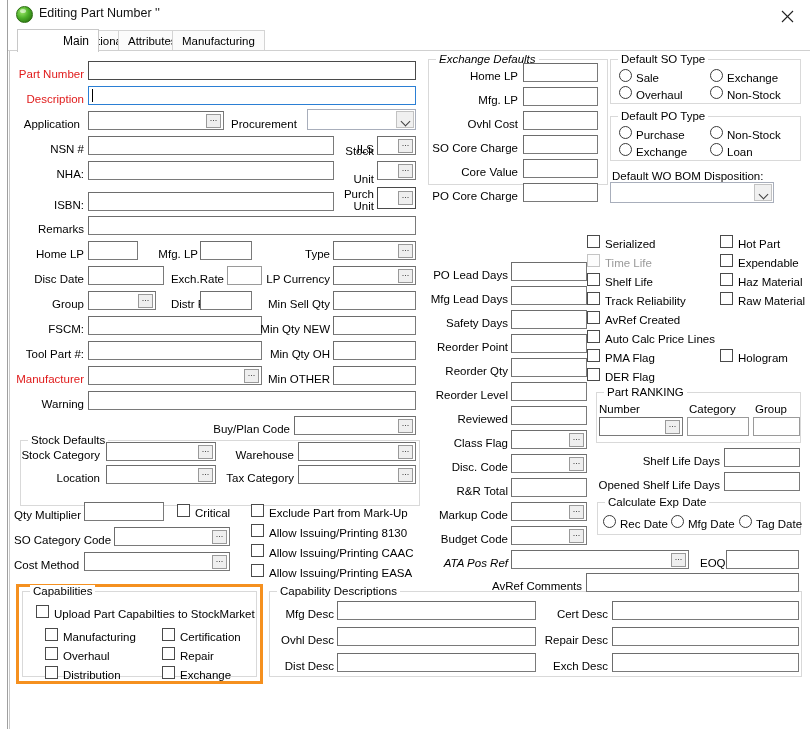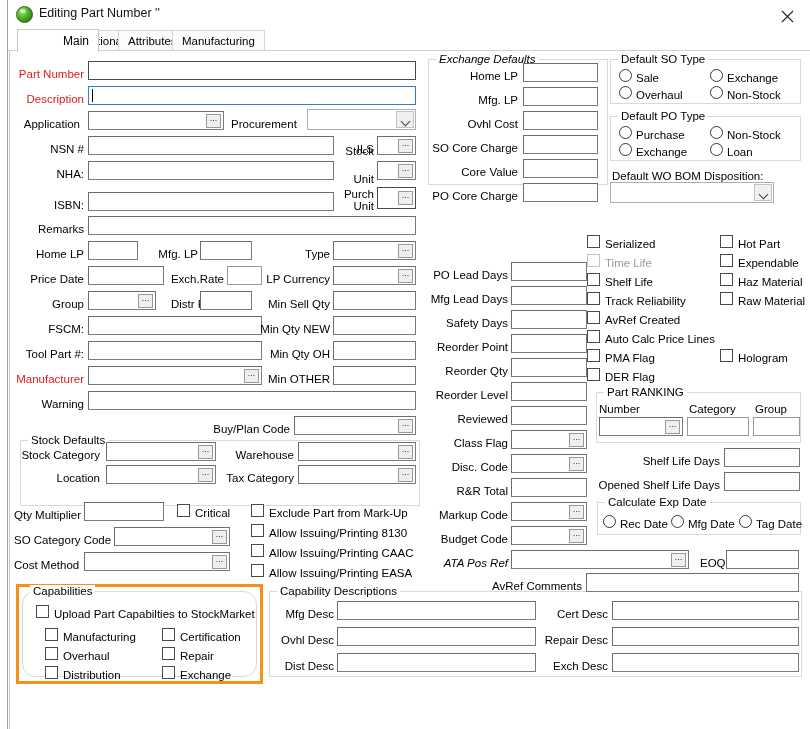--- a/index.html
+++ b/index.html
@@ -208,21 +208,21 @@
 
     <div class="lbl r" style="left:4px;  top:197px; width:70px;">Home LP</div>
     <div class="tb" style="left:78px; top:190px; width:50px;"></div>
     <div class="lbl r" style="left:134px; top:197px; width:54px;">Mfg. LP</div>
     <div class="tb" style="left:190px; top:190px; width:52px;"></div>
     <div class="lbl r" style="left:250px; top:197px; width:70px;">Type</div>
     <div class="tb" style="left:323px; top:190px; width:83px;">
       <span class="ell"></span>
     </div>
 
-    <div class="lbl r" style="left:0px;  top:222px; width:74px;">Price Date</div>
+    <div class="lbl r" style="left:0px;  top:222px; width:74px;">Disc Date</div>
     <div class="tb" style="left:78px; top:215px; width:76px;"></div>
     <div class="lbl r" style="left:156px; top:222px; width:58px;">Exch.Rate</div>
     <div class="tb thin" style="left:217px; top:215px; width:35px;"></div>
     <div class="lbl r" style="left:254px; top:222px; width:66px;">LP Currency</div>
     <div class="tb" style="left:323px; top:215px; width:83px;">
       <span class="ell"></span>
     </div>
 
     <div class="lbl r" style="left:4px;  top:247px; width:70px;">Group</div>
     <div class="tb" style="left:78px; top:240px; width:68px;">
@@ -298,21 +298,21 @@
     <div class="cb" style="left:241px; top:473px;"></div>
     <div class="lbl" style="left:259px; top:476px;">Allow Issuing/Printing 8130</div>
 
     <div class="cb" style="left:241px; top:493px;"></div>
     <div class="lbl" style="left:259px; top:496px;">Allow Issuing/Printing CAAC</div>
 
     <div class="cb" style="left:241px; top:513px;"></div>
     <div class="lbl" style="left:259px; top:516px;">Allow Issuing/Printing EASA</div>
 
     <div class="hlbox" style="left:6px; top:533px; width:247px; height:100px;"></div>
-    <div class="grp" style="left:12px; top:540px; width:235px; height:86px;border-radius:13px;">
+    <div class="grp" style="left:12px; top:540px; width:235px; height:86px;">
       <span class="cap">Capabilities</span>
     </div>
     <div class="cb" style="left:26px; top:554px;"></div>
     <div class="lbl" style="left:44px; top:557px;">Upload Part Capabilties to StockMarket</div>
 
     <div class="cb" style="left:35px; top:577px;"></div>
     <div class="lbl" style="left:53px; top:580px;">Manufacturing</div>
     <div class="cb" style="left:152px; top:577px;"></div>
     <div class="lbl" style="left:170px; top:580px;">Certification</div>
 

